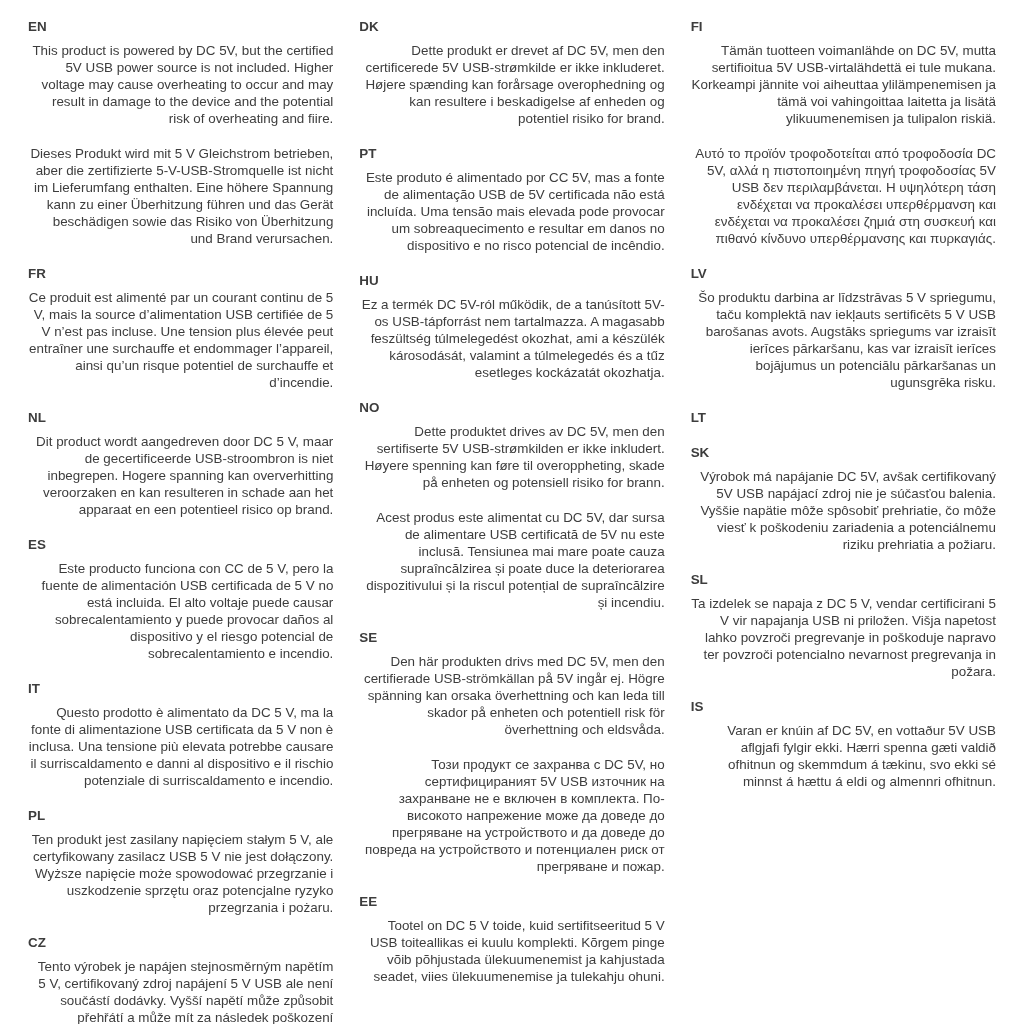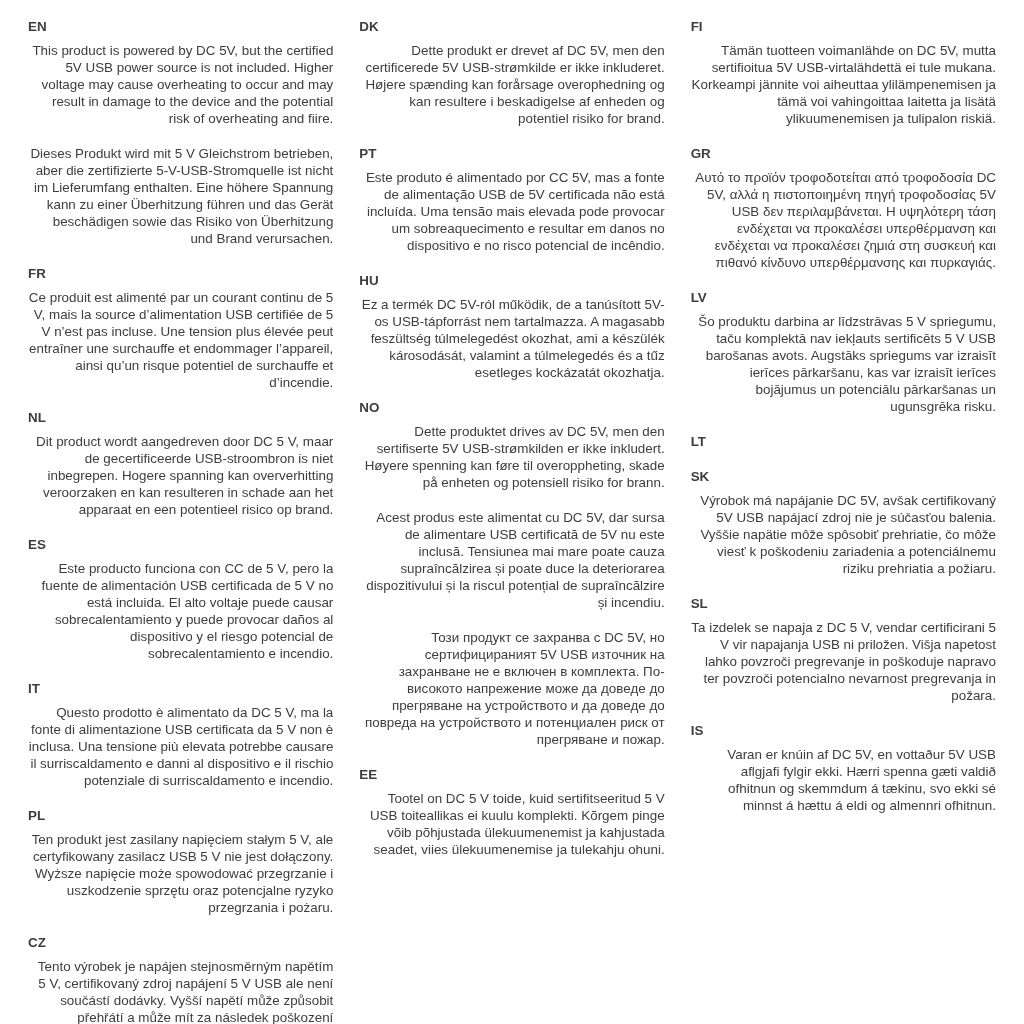--- a/index.html
+++ b/index.html
@@ -88,35 +88,38 @@
       <p class="text">Ez a termék DC 5V-ról működik, de a tanúsított 5V-os USB-tápforrást nem tartalmazza. A magasabb feszültség túlmelegedést okozhat, ami a készülék károsodását, valamint a túlmelegedés és a tűz esetleges kockázatát okozhatja.</p>
     </section>
     <section class="lang">
       <div class="code">NO</div>
       <p class="text">Dette produktet drives av DC 5V, men den sertifiserte 5V USB-strømkilden er ikke inkludert. Høyere spenning kan føre til overoppheting, skade på enheten og potensiell risiko for brann.</p>
     </section>
     <section class="lang">
       <p class="text">Acest produs este alimentat cu DC 5V, dar sursa de alimentare USB certificată de 5V nu este inclusă. Tensiunea mai mare poate cauza supraîncălzirea și poate duce la deteriorarea dispozitivului și la riscul potențial de supraîncălzire și incendiu.</p>
     </section>
     <section class="lang">
+      <div class="code">SE</div>
+      <p class="text">Den här produkten drivs med DC 5V, men den certifierade USB-strömkällan på 5V ingår ej. Högre spänning kan orsaka överhettning och kan leda till skador på enheten och potentiell risk för överhettning och eldsvåda.</p>
+    </section>
+    <section class="lang">
       <p class="text">Този продукт се захранва с DC 5V, но сертифицираният 5V USB източник на захранване не е включен в комплекта. По-високото напрежение може да доведе до прегряване на устройството и да доведе до повреда на устройството и потенциален риск от прегряване и пожар.</p>
     </section>
     <section class="lang">
       <div class="code">EE</div>
       <p class="text">Tootel on DC 5 V toide, kuid sertifitseeritud 5 V USB toiteallikas ei kuulu komplekti. Kõrgem pinge võib põhjustada ülekuumenemist ja kahjustada seadet, viies ülekuumenemise ja tulekahju ohuni.</p>
     </section>
   </div>
 
   <div class="col">
     <section class="lang">
       <div class="code">FI</div>
       <p class="text">Tämän tuotteen voimanlähde on DC 5V, mutta sertifioitua 5V USB-virtalähdettä ei tule mukana. Korkeampi jännite voi aiheuttaa ylilämpenemisen ja tämä voi vahingoittaa laitetta ja lisätä ylikuumenemisen ja tulipalon riskiä.</p>
     </section>
     <section class="lang">
-      <div class="code">GR</div>
       <p class="text">Αυτό το προϊόν τροφοδοτείται από τροφοδοσία DC 5V, αλλά η πιστοποιημένη πηγή τροφοδοσίας 5V USB δεν περιλαμβάνεται. Η υψηλότερη τάση ενδέχεται να προκαλέσει υπερθέρμανση και ενδέχεται να προκαλέσει ζημιά στη συσκευή και πιθανό κίνδυνο υπερθέρμανσης και πυρκαγιάς.</p>
     </section>
     <section class="lang">
       <div class="code">LV</div>
       <p class="text">Šo produktu darbina ar līdzstrāvas 5 V spriegumu, taču komplektā nav iekļauts sertificēts 5 V USB barošanas avots. Augstāks spriegums var izraisīt ierīces pārkaršanu, kas var izraisīt ierīces bojājumus un potenciālu pārkaršanas un ugunsgrēka risku.</p>
     </section>
     <section class="lang">
       <div class="code">LT</div>
     </section>
     <section class="lang">

